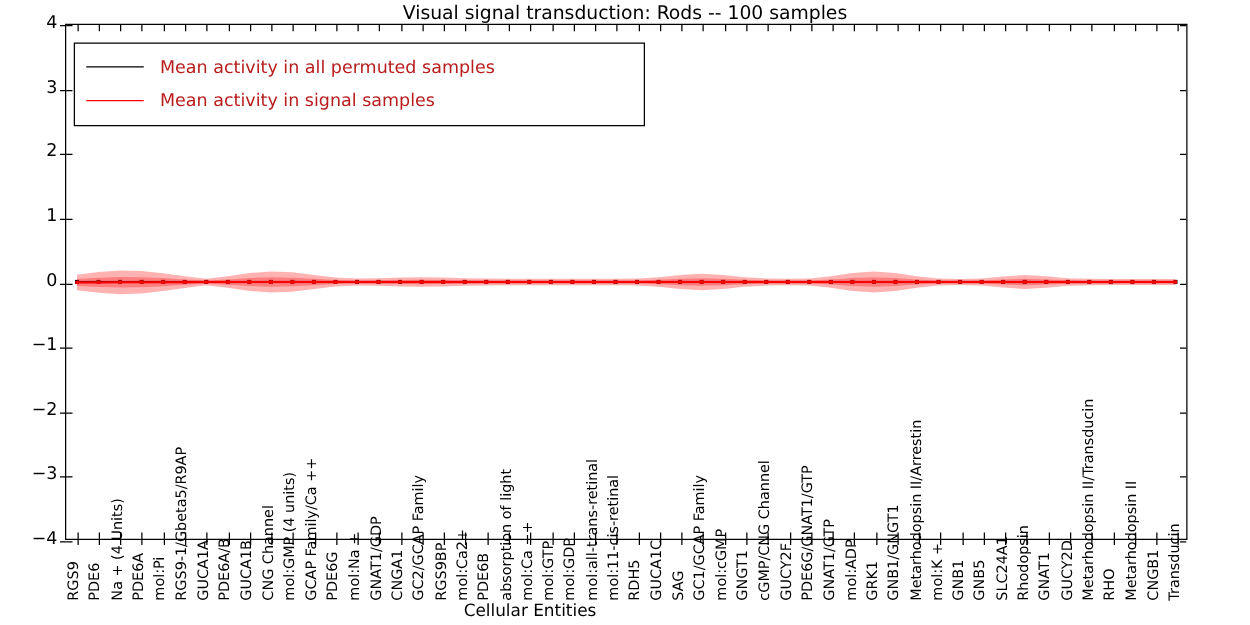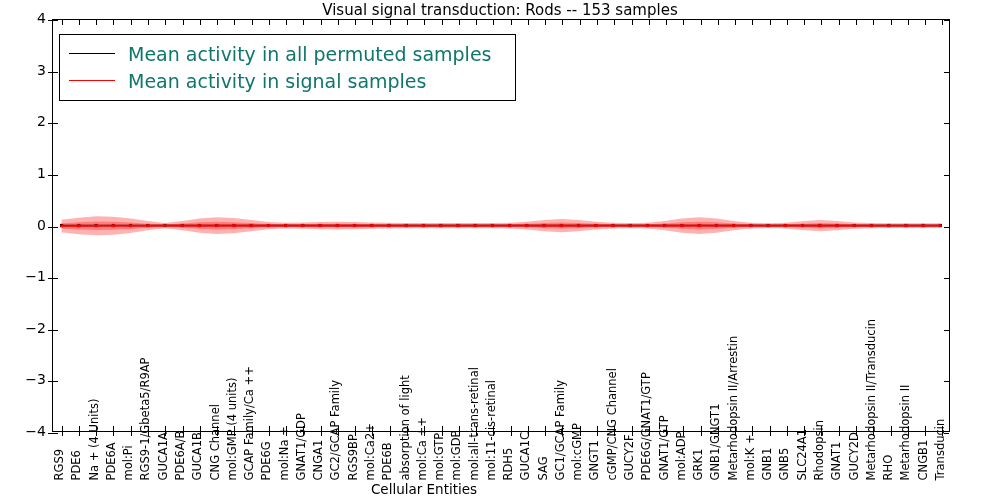--- a/index.html
+++ b/index.html
@@ -48,28 +48,28 @@
 
   
   #legend{
     position:absolute;left:6px;top:14px;
     border:1.1px solid #000;background:#fff;
     padding:5px 9px 6px 9px;box-sizing:border-box;
     width:457px;
   }
   .legend-row{display:flex;align-items:center;height:27px;}
   .legend-swatch{width:46px;height:0;margin-right:13px;flex:0 0 auto;}
-  .legend-text{font-size:19px;color:#0f766e;white-space:nowrap;text-align:center;}
+  .legend-text{font-size:14px;color:#b91c1c;white-space:nowrap;text-align:center;}
 </style>
 </head>
 <body>
 
 <div id="figure">
 
-  <div id="chart-title">Visual signal transduction: Rods -- 153 samples</div>
+  <div id="chart-title">Visual signal transduction: Rods -- 100 samples</div>
 
   <div id="ytick-labels">
       <div class="ylab" style="left: 6px; top: 10px; width: 40px;">4</div>
       <div class="ylab" style="left: 6px; top: 61.625px; width: 40px;">3</div>
       <div class="ylab" style="left: 6px; top: 113.25px; width: 40px;">2</div>
       <div class="ylab" style="left: 6px; top: 164.875px; width: 40px;">1</div>
       <div class="ylab" style="left: 6px; top: 216.5px; width: 40px;">0</div>
       <div class="ylab" style="left: 6px; top: 268.125px; width: 40px;">−1</div>
       <div class="ylab" style="left: 6px; top: 319.75px; width: 40px;">−2</div>
       <div class="ylab" style="left: 6px; top: 371.375px; width: 40px;">−3</div>

